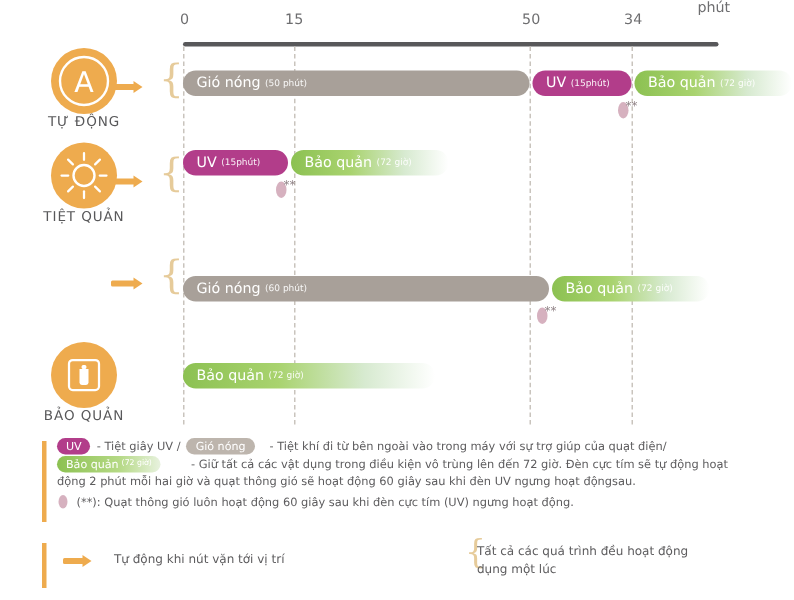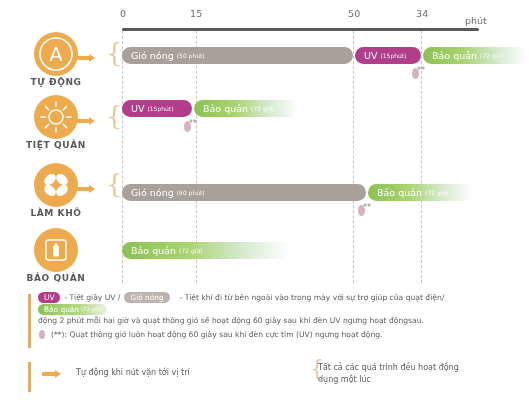--- a/index.html
+++ b/index.html
@@ -14,37 +14,36 @@
   .axis-wrap{position:absolute;left:0;top:0;width:529px;height:36px;}
   .axis-line{
     position:absolute;left:122px;top:28px;width:357px;height:3px;
     background:#58585a;border-radius:2px;
   }
   .tick-label{
     position:absolute;top:8px;font-size:9.5px;color:#6e6e70;
     letter-spacing:.2px;white-space:nowrap;
   }
   .unit-label{
-    position:absolute;top:15px;font-size:9.5px;color:#6e6e70;white-space:nowrap;
+    position:absolute;top:0;font-size:9.5px;color:#6e6e70;white-space:nowrap;
   }
   .gridline{
     position:absolute;top:31px;width:0;height:252px;
     border-left:1px dashed #c9c4bd;
   }
 
   
   .mode{position:absolute;left:14px;width:84px;text-align:center;}
   .mode-circle{
     width:44px;height:44px;border-radius:50%;margin:0 auto;
     background:#eeab4e;position:relative;
   }
   .mode-label{
     margin-top:1px;font-size:9px;letter-spacing:.6px;color:#58585a;
     white-space:nowrap;
-    font-weight:bold;
   }
   .arrow{
     position:absolute;width:16px;height:4px;background:#eeab4e;border-radius:1px;
   }
   .arrow:after{
     content:"";position:absolute;right:-5px;top:-2.5px;
     border-left:6px solid #eeab4e;
     border-top:4.5px solid transparent;
     border-bottom:4.5px solid transparent;
   }
@@ -191,34 +190,20 @@
   </div>
   <div class="bar bar-green" style="left:194px;top:100px;width:105px;">
     <span class="big">Bảo quản</span>
     <span class="small">(72 giờ)</span>
   </div>
   <div class="marker" style="left:184px;top:120px">
     <div class="dot"></div>
       <div class="stars">**</div>
   </div>
 
-  <div class="mode" style="top:163px">
-    <div class="mode-circle">
-      <svg width="44" height="44" viewBox="0 0 44 44">
-        <g fill="#ffffff">
-          <ellipse cx="16" cy="16.5" rx="6.6" ry="4.6" transform="rotate(-40 16 16.5)"></ellipse>
-          <ellipse cx="28" cy="16.5" rx="6.6" ry="4.6" transform="rotate(40 28 16.5)"></ellipse>
-          <ellipse cx="16" cy="27.5" rx="6.6" ry="4.6" transform="rotate(40 16 27.5)"></ellipse>
-          <ellipse cx="28" cy="27.5" rx="6.6" ry="4.6" transform="rotate(-40 28 27.5)"></ellipse>
-        </g>
-        <circle cx="22" cy="22" r="2.6" fill="#eeab4e"></circle>
-      </svg>
-    </div>
-    <div class="mode-label">LÀM KHÔ</div>
-  </div>
   <div class="arrow" style="left:74px;top:187px"></div>
   <div class="brace" style="left:106px;top:171px">{</div>
 
   <div class="bar bar-grey" style="left:122px;top:184px;width:244px;">
     <span class="big">Gió nóng</span>
     <span class="small">(60 phút)</span>
   </div>
   <div class="bar bar-green" style="left:368px;top:184px;width:105px;">
     <span class="big">Bảo quản</span>
     <span class="small">(72 giờ)</span>
@@ -257,20 +242,21 @@
           <span class="cbig">Gió nóng</span>
         </span>
         <span class="ltext" style="margin-left:8px">- Tiệt khí đi từ bên ngoài vào trong máy với sự trợ giúp của quạt điện/</span>
       </div>
 
       <div class="lrow">
         <span class="chip chip-green">
           <span class="cbig">Bảo quản</span>
           <span class="csml">(72 giờ)</span>
         </span>
+        <span class="ltext" style="margin-left:18px">- Giữ tất cả các vật dụng trong điều kiện vô trùng lên đến 72 giờ. Đèn cực tím sẽ tự động hoạt</span>
       </div>
 
       <div class="para">động 2 phút mỗi hai giờ và quạt thông gió sẽ hoạt động 60 giây sau khi đèn UV ngưng hoạt độngsau.</div>
 
       <div class="lrow" style="margin-top:2px">
         <span class="marker" style="position:relative;width:11px;height:10px;display:inline-block;flex:none;top:1px">
           <span class="dot" style="position:absolute;left:1px;top:0;width:6px;height:9px;"></span>
         </span>
         <span class="ltext">(**): Quạt thông gió luôn hoạt động 60 giây sau khi đèn cực tím (UV) ngưng hoạt động.</span>
       </div>

